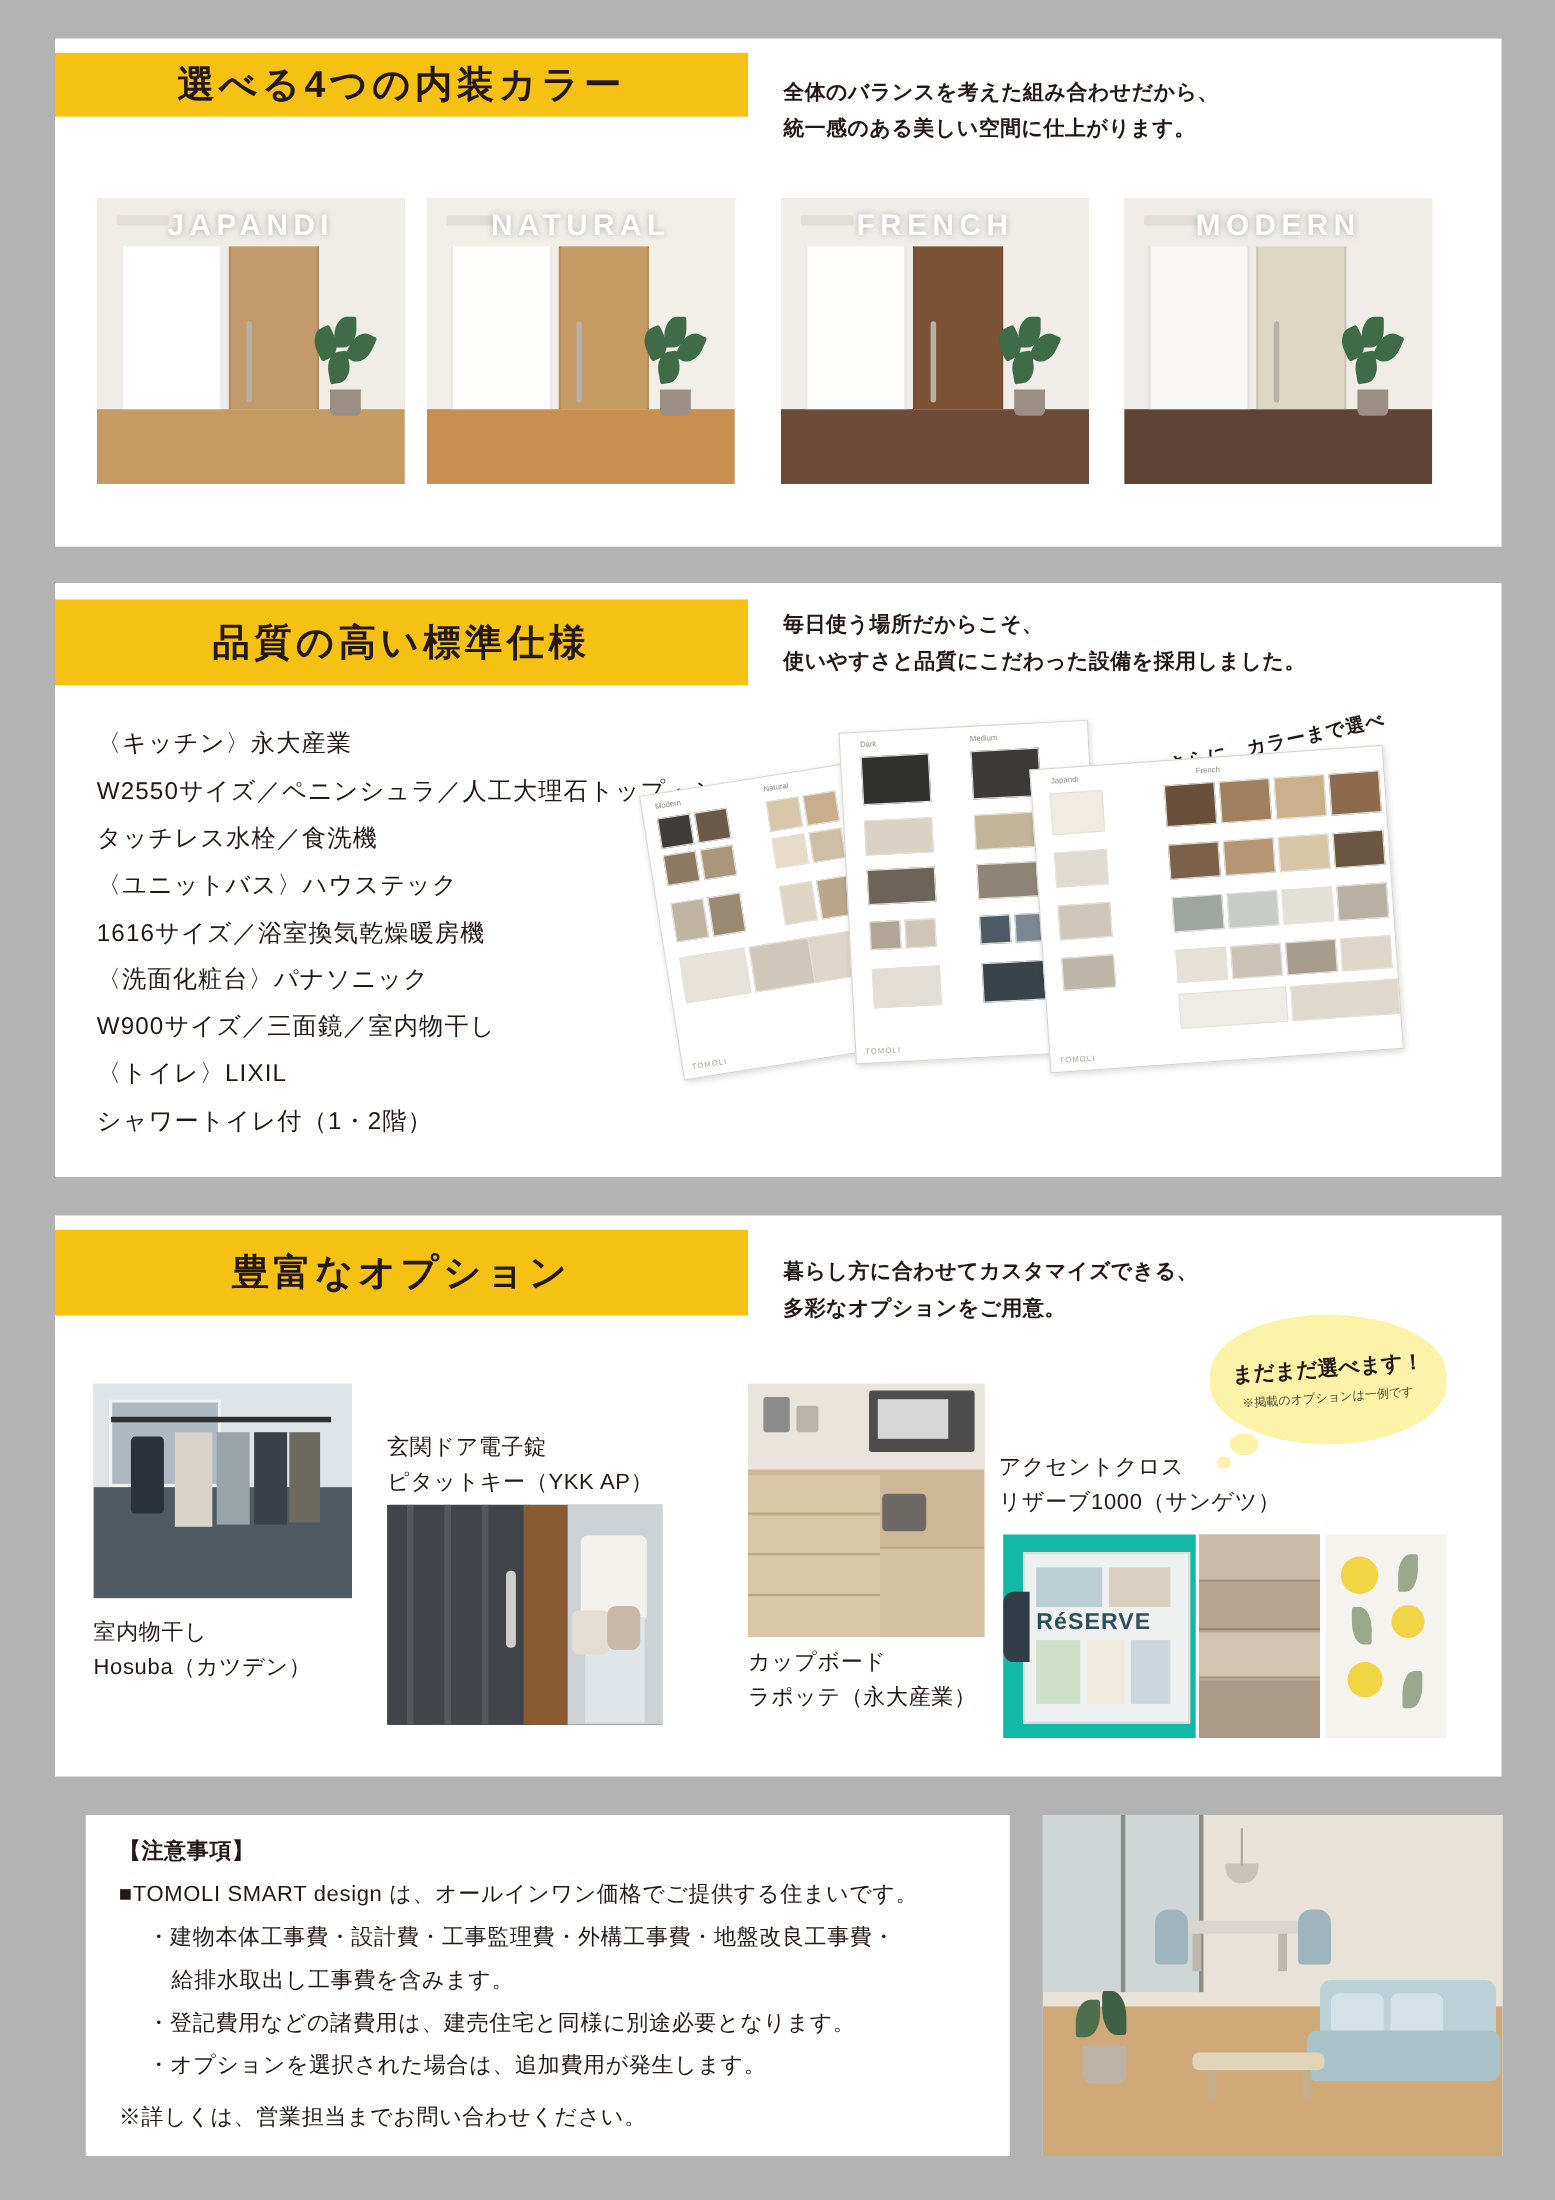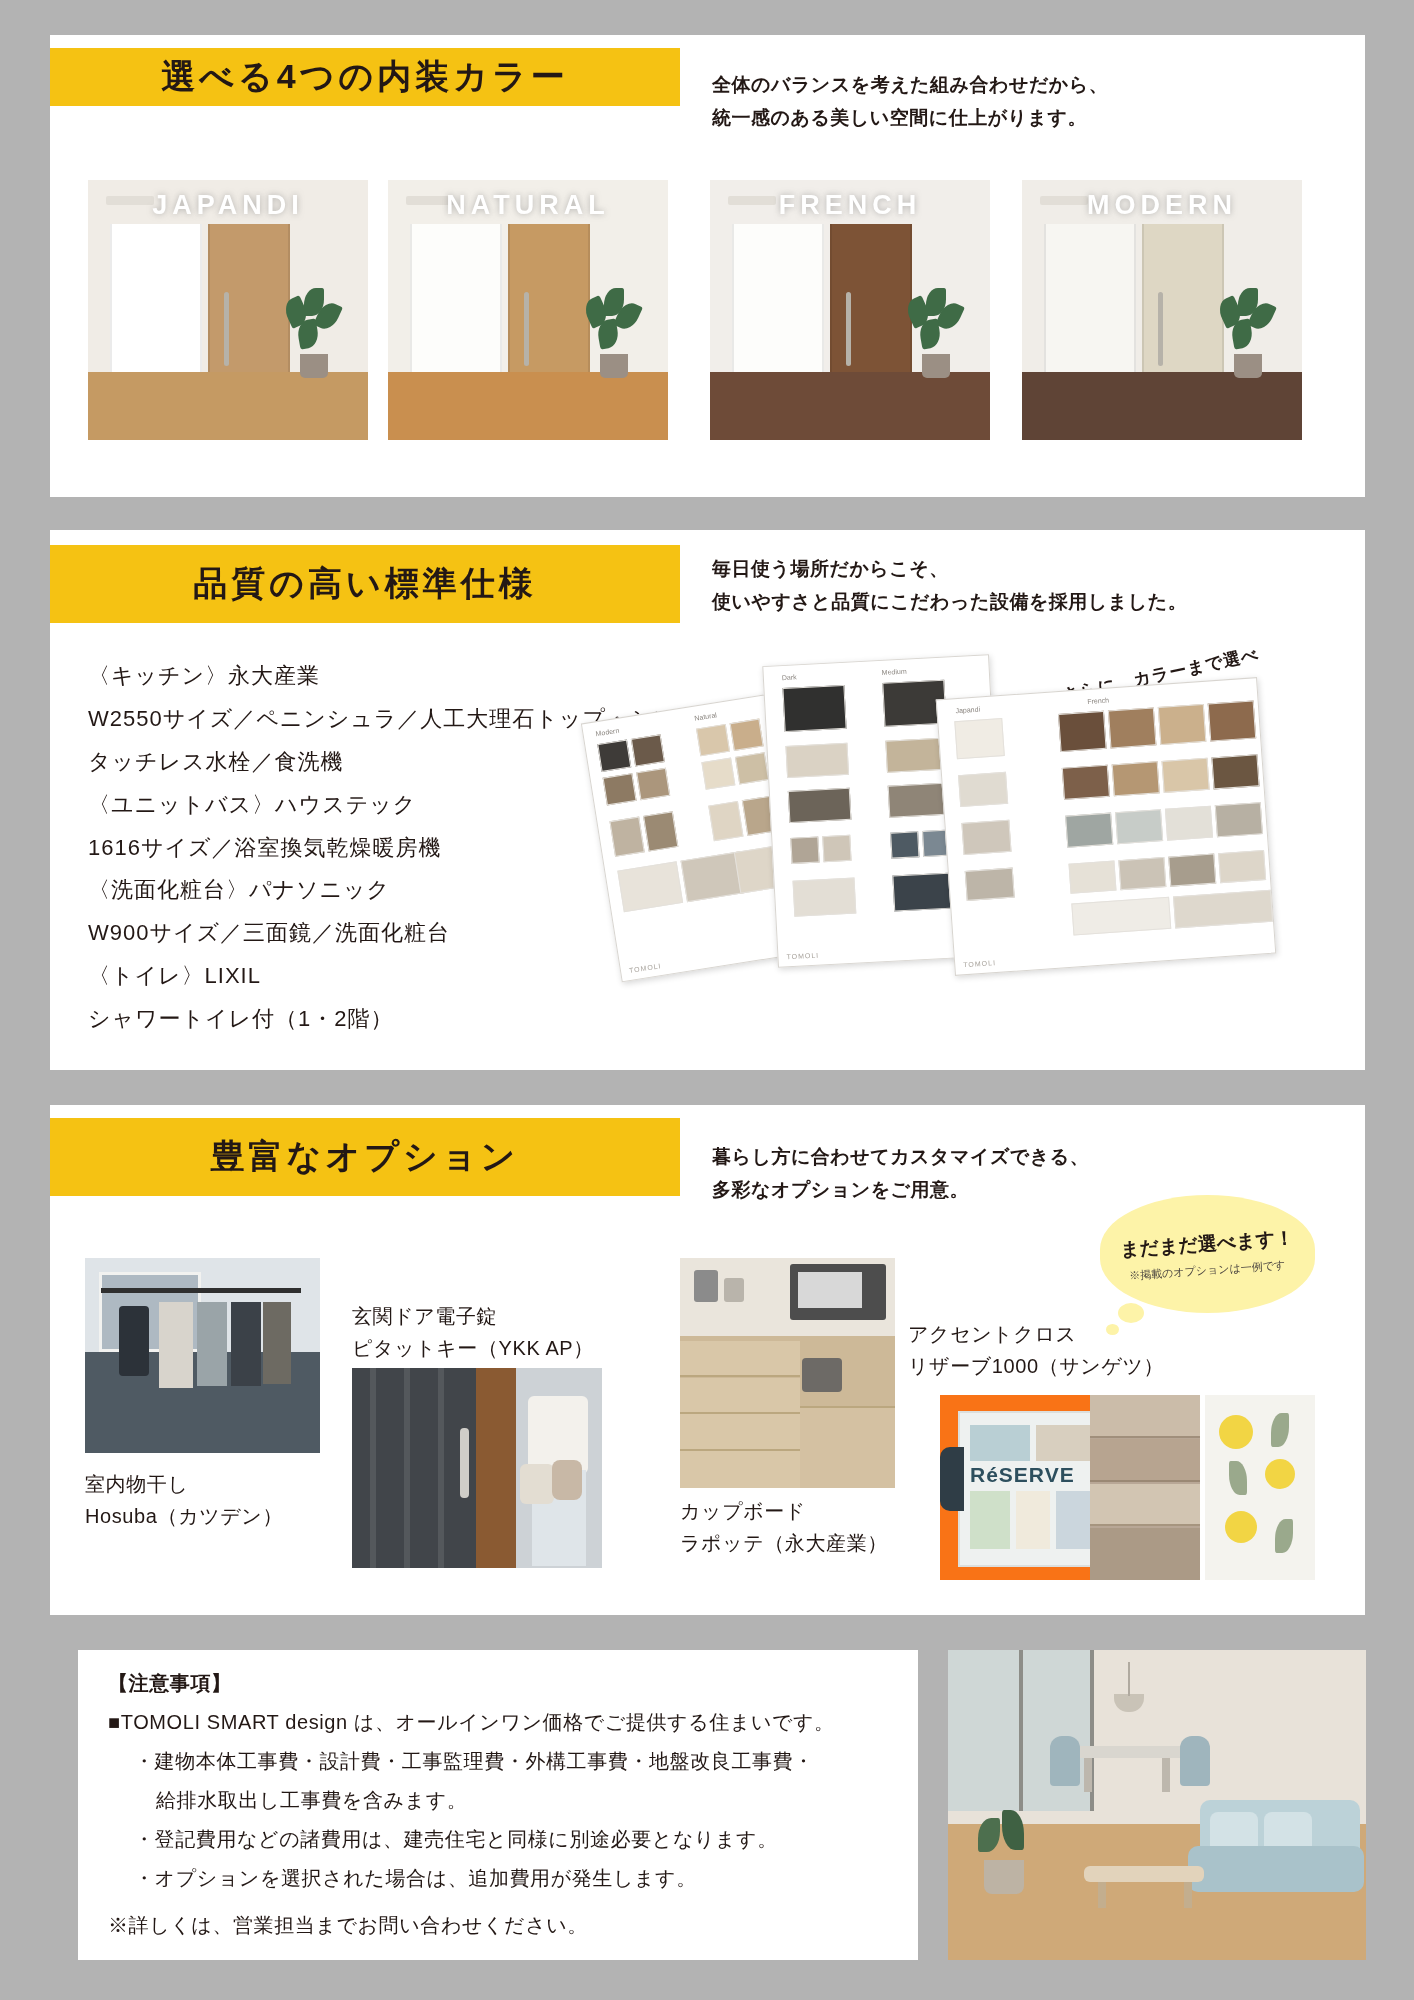--- a/index.html
+++ b/index.html
@@ -370,21 +370,21 @@
   <div class="lead" style="left:712px; top:552px; width:620px;">毎日使う場所だからこそ、
 使いやすさと品質にこだわった設備を採用しました。</div>
 
   <div class="spec-list" style="left:88px; top:655px; width:520px;">
     <div>〈キッチン〉永大産業</div>
     <div>W2550サイズ／ペニンシュラ／人工大理石トップ・シンク</div>
     <div>タッチレス水栓／食洗機</div>
     <div>〈ユニットバス〉ハウステック</div>
     <div>1616サイズ／浴室換気乾燥暖房機</div>
     <div>〈洗面化粧台〉パナソニック</div>
-    <div>W900サイズ／三面鏡／洗面化粧台</div>
+    <div>W900サイズ／三面鏡／室内物干し</div>
     <div>〈トイレ〉LIXIL</div>
     <div>シャワートイレ付（1・2階）</div>
   </div>
 
   <div class="callout" style="left:1062px; top:660px; width:230px;">さらに、カラーまで選べる！</div>
 
   <div class="swatch-area">
 
     <div class="sheet" style="left:0px; top:55px; width:215px; height:260px; transform:rotate(-9deg);">
       <div class="hdr" style="left:12px; top:8px;">Modern</div>
@@ -567,21 +567,21 @@
     <div style="position:absolute; left:0; top:84%; width:56%; height:16%; background:#d9c7a8;"></div>
     <div style="position:absolute; left:122px; top:100px; width:40px; height:34px; background:#6d6a66; border-radius:4px;"></div>
     <div style="position:absolute; left:120px; top:148px; width:95px; height:82px; background:#d4c1a2; border-top:2px solid #bba77f;"></div>
   </div>
   <div class="opt-caption" style="left:680px; top:1495px; width:300px;">カップボード
 ラポッテ（永大産業）</div>
 
   <div class="opt-caption" style="left:908px; top:1318px; width:340px;">アクセントクロス
 リザーブ1000（サンゲツ）</div>
 
-  <div class="opt-photo" style="left:940px; top:1395px; width:175px; height:185px; background:#f97316;">
+  <div class="opt-photo" style="left:912px; top:1395px; width:175px; height:185px; background:#14b8a6;">
     <div style="position:absolute; left:18px; top:16px; width:148px; height:152px; background:#eef1f0; border:2px solid #dcdfdd;"></div>
     <div style="position:absolute; left:30px; top:30px; width:60px; height:36px; background:#b9cfd4;"></div>
     <div style="position:absolute; left:96px; top:30px; width:56px; height:36px; background:#d8cfbf;"></div>
     <div style="position:absolute; left:30px; top:96px; width:40px; height:58px; background:#cfe0c9;"></div>
     <div style="position:absolute; left:76px; top:96px; width:34px; height:58px; background:#f0eadc;"></div>
     <div style="position:absolute; left:116px; top:96px; width:36px; height:58px; background:#cbd6dd;"></div>
     <div style="position:absolute; left:0px; top:52px; width:24px; height:64px; background:#2f3d46; border-radius:10px 0 0 10px;"></div>
     <div style="position:absolute; left:30px; top:68px; font-size:21px; font-weight:bold; color:#2d4f5e; letter-spacing:1px;">RéSERVE</div>
   </div>
 

